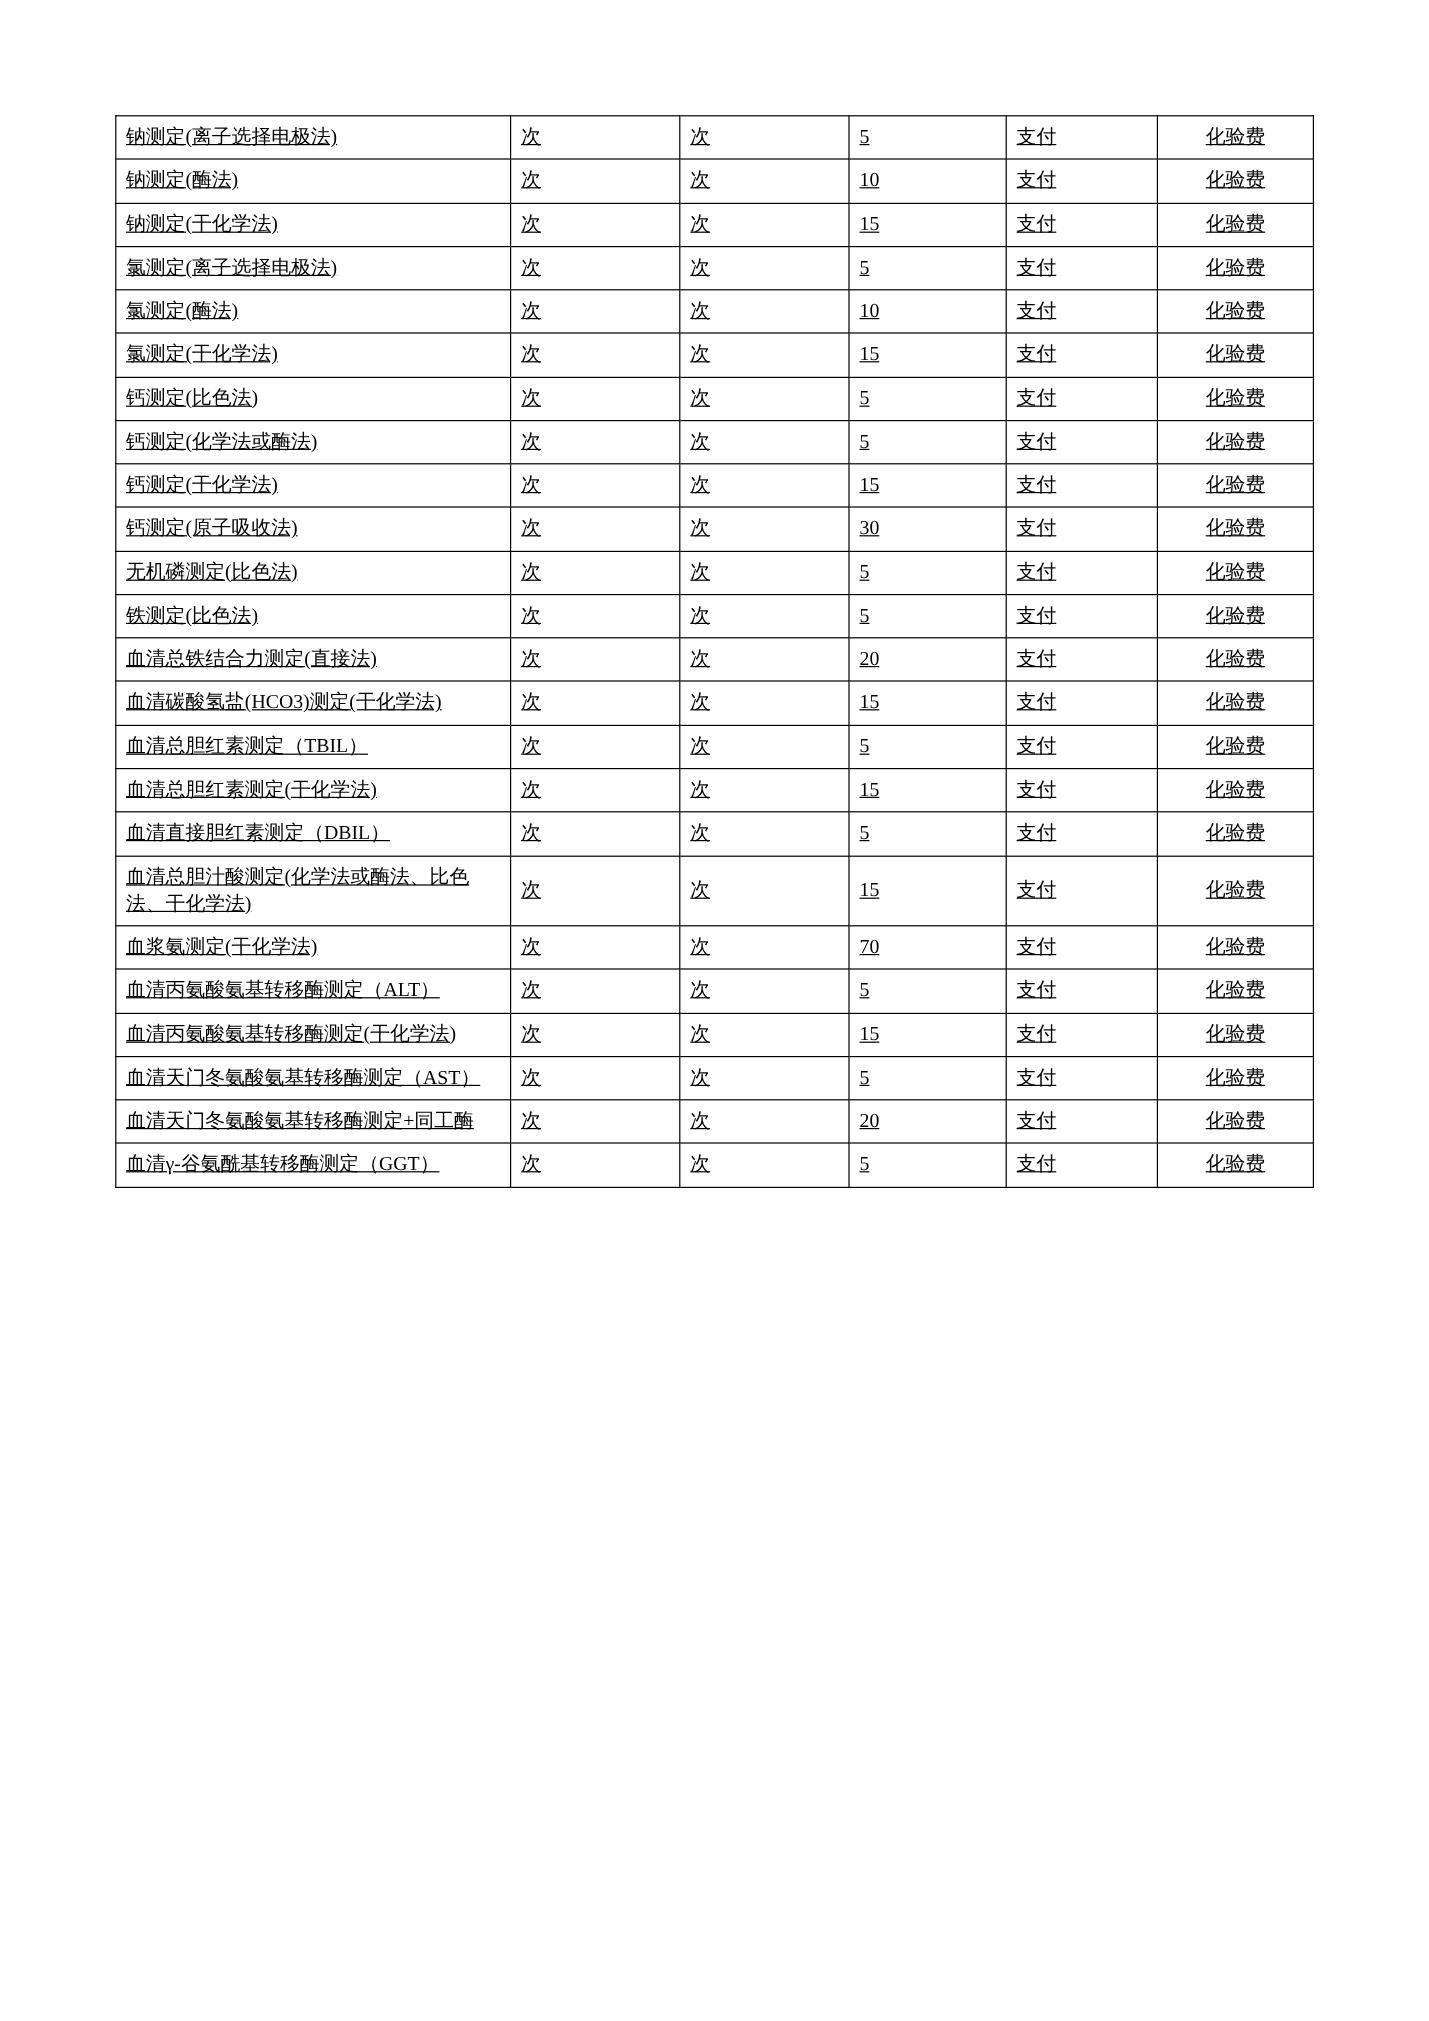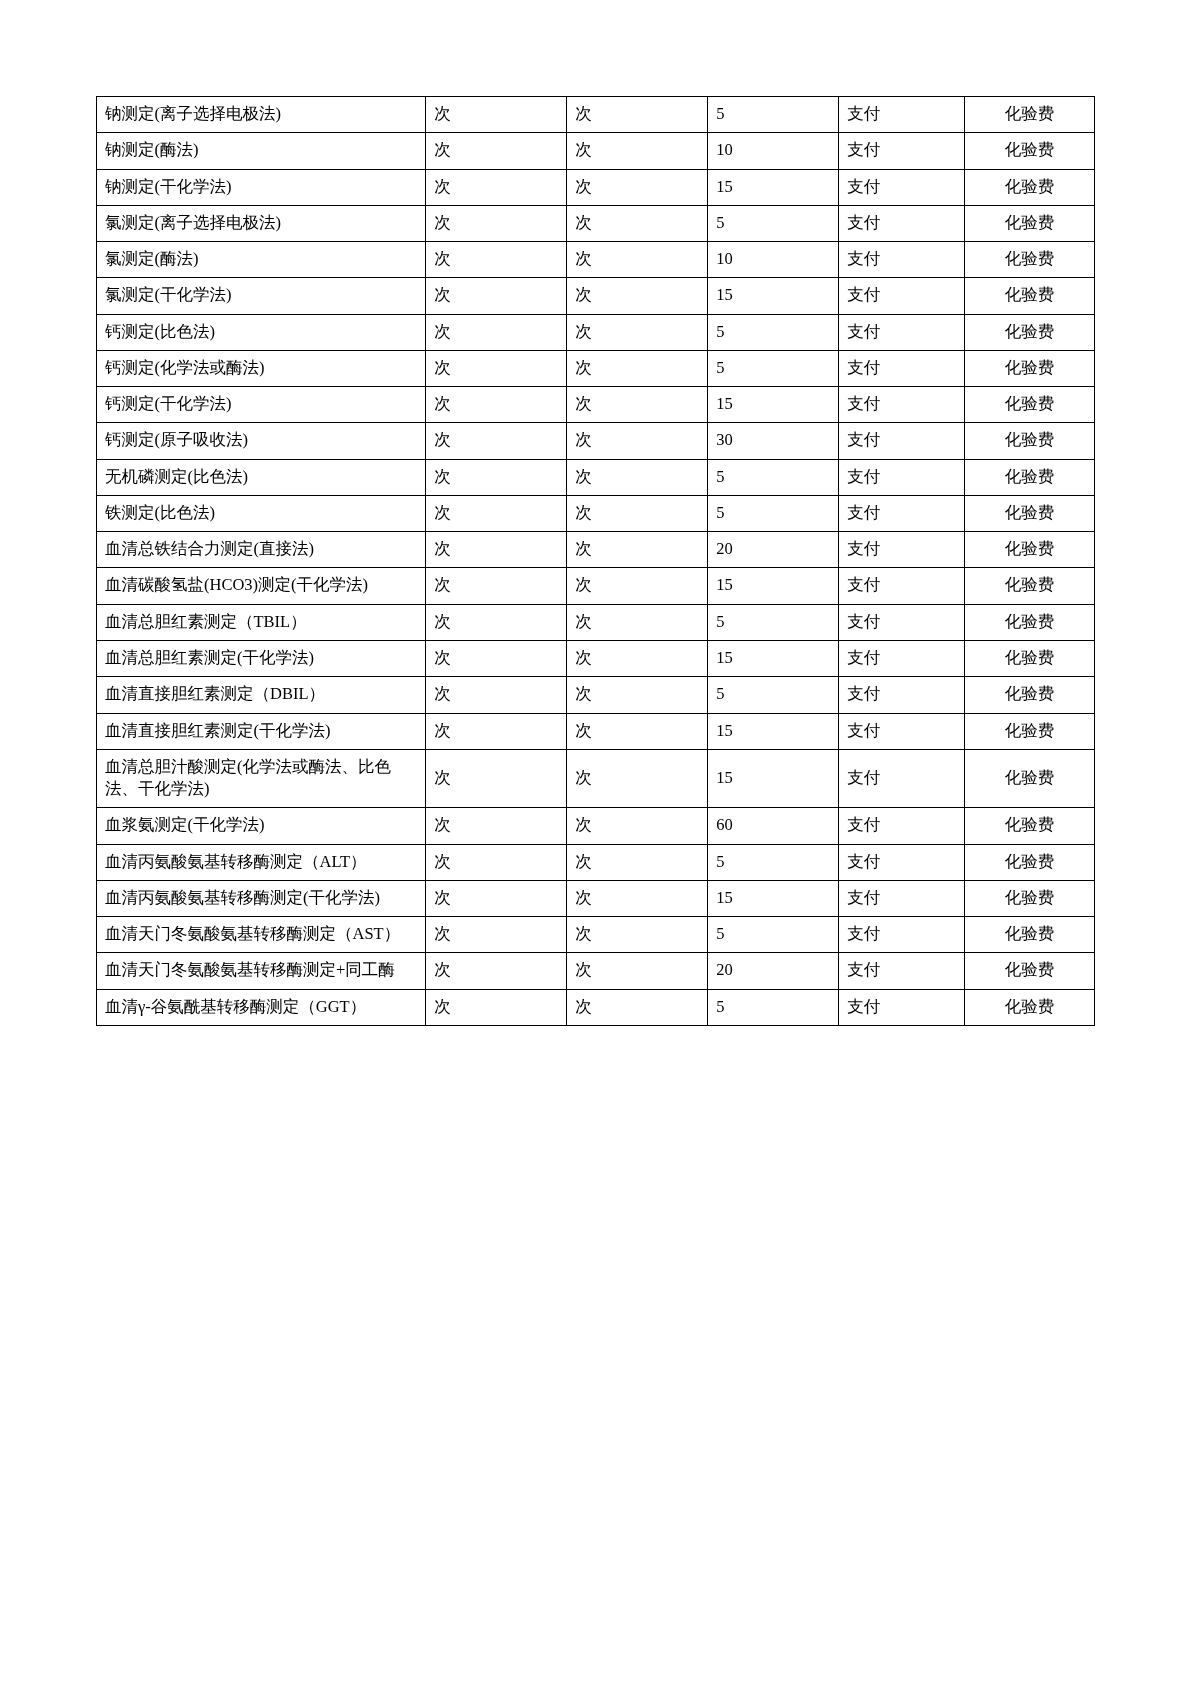--- a/index.html
+++ b/index.html
@@ -12,20 +12,21 @@
     height: 1684px;
     font-family: "Liberation Serif", serif;
     color: #000000;
     position: relative;
   }
   .page {
     box-sizing: border-box;
     width: 1191px;
     height: 1684px;
     padding: 96px 96px 0 96px;
+    text-decoration: underline;
   }
   table.price-table {
     border-collapse: collapse;
     width: 100%;
     table-layout: fixed;
   }
   table.price-table td {
     border: 1px solid #000000;
     padding: 6px 8px 7px 8px;
     font-size: 16.5px;
@@ -178,40 +179,32 @@
         </tr>
         <tr>
           <td class="c-name cjk">血清直接胆红素测定（DBIL）</td>
           <td class="c-unit1 cjk">次</td>
           <td class="c-unit2 cjk">次</td>
           <td class="c-price cjk">5</td>
           <td class="c-pay cjk">支付</td>
           <td class="c-cat cjk">化验费</td>
         </tr>
         <tr>
-          <td class="c-name cjk">血清直接胆红素测定(干化学法)</td>
-          <td class="c-unit1 cjk">次</td>
-          <td class="c-unit2 cjk">次</td>
-          <td class="c-price cjk">15</td>
-          <td class="c-pay cjk">支付</td>
-          <td class="c-cat cjk">化验费</td>
-        </tr>
-        <tr>
           <td class="c-name cjk">血清总胆汁酸测定(化学法或酶法、比色法、干化学法)</td>
           <td class="c-unit1 cjk">次</td>
           <td class="c-unit2 cjk">次</td>
           <td class="c-price cjk">15</td>
           <td class="c-pay cjk">支付</td>
           <td class="c-cat cjk">化验费</td>
         </tr>
         <tr>
           <td class="c-name cjk">血浆氨测定(干化学法)</td>
           <td class="c-unit1 cjk">次</td>
           <td class="c-unit2 cjk">次</td>
-          <td class="c-price cjk">60</td>
+          <td class="c-price cjk">70</td>
           <td class="c-pay cjk">支付</td>
           <td class="c-cat cjk">化验费</td>
         </tr>
         <tr>
           <td class="c-name cjk">血清丙氨酸氨基转移酶测定（ALT）</td>
           <td class="c-unit1 cjk">次</td>
           <td class="c-unit2 cjk">次</td>
           <td class="c-price cjk">5</td>
           <td class="c-pay cjk">支付</td>
           <td class="c-cat cjk">化验费</td>

